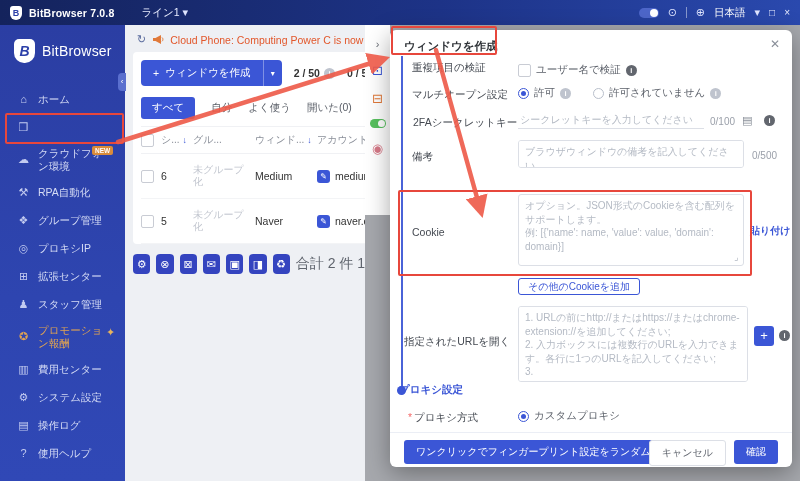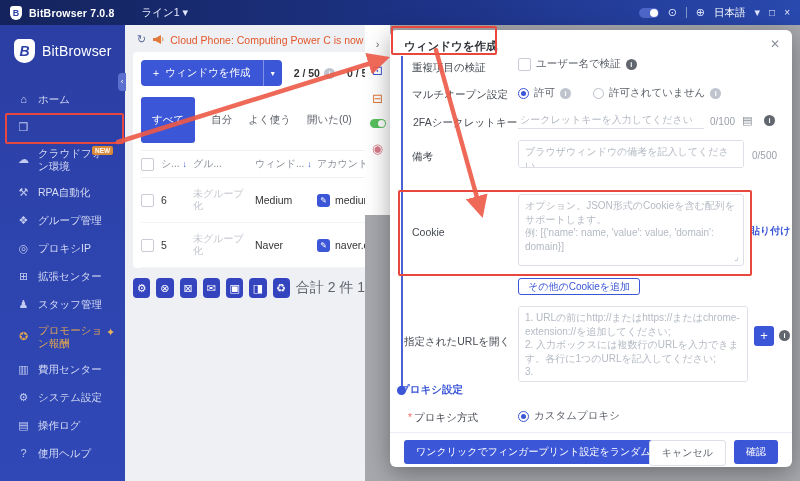--- a/index.html
+++ b/index.html
@@ -50,21 +50,21 @@
   .toolbar-row{display:flex;align-items:center;gap:12px;}
   .split-btn{display:flex;align-items:stretch;background:#3b56d6;border-radius:4px;color:#fff;overflow:hidden;}
   .split-main{display:flex;align-items:center;gap:6px;padding:6px 12px;font-size:10.5px;}
   .split-caret{display:flex;align-items:center;padding:0 7px;border-left:1px solid rgba(255,255,255,.35);font-size:8px;}
   .quota{display:flex;align-items:center;gap:4px;font-size:10.5px;color:#333;font-weight:bold;}
   .info{display:inline-block;width:11px;height:11px;border-radius:50%;background:#bfc4ce;color:#fff;
     font-size:7.5px;line-height:11px;text-align:center;font-weight:bold;flex:0 0 11px;}
   .info.dark{background:#62666e;}
   .mini-frag{width:26px;height:24px;background:#3b56d6;border-radius:4px;margin-left:2px;}
   .tabs-row{display:flex;align-items:center;gap:16px;margin-top:11px;padding-bottom:7px;font-size:10.5px;color:#5a5f68;}
-  .tab.active{background:#3b56d6;color:#fff;padding:16px 11px;border-radius:3px;}
+  .tab.active{background:#3b56d6;color:#fff;padding:4px 11px;border-radius:3px;}
 
   .thead{display:grid;grid-template-columns:20px 32px 62px 62px 1fr;align-items:center;
     border-top:1px solid #f0f1f4;border-bottom:1px solid #f0f1f4;height:26px;
     font-size:10px;color:#8a8f99;}
   .trow{display:grid;grid-template-columns:20px 32px 62px 62px 1fr;align-items:center;height:44px;
     border-bottom:1px solid #f3f4f6;font-size:10.5px;color:#333;}
   .checkbox{width:11px;height:11px;border:1px solid #c9ccd4;border-radius:2px;background:#fff;}
   .hcell{display:flex;align-items:center;gap:3px;}
   .sort{color:#3b56d6;font-size:9px;}
   .group-cell{color:#c2c6cf;font-size:10px;line-height:1.25;width:54px;}
@@ -316,21 +316,21 @@
     <span class="qs-toggle"></span>
     <span class="qs-pink">◉</span>
   </div>
 
   <div class="modal">
     <span class="abs m-title">ウィンドウを作成</span>
     <span class="abs m-close">✕</span>
     <span class="abs timeline"></span>
 
     <span class="abs m-label" style="left:22px;top:31px;">重複項目の検証</span>
-    <span class="abs ctl" style="left:128px;top:27px;">
+    <span class="abs ctl" style="left:128px;top:33px;">
       <span class="checkbox"></span>
       <span>ユーザー名で検証</span>
       <span class="info dark">i</span>
     </span>
 
     <span class="abs m-label" style="left:22px;top:58px;">マルチオープン設定</span>
     <span class="abs ctl" style="left:128px;top:56px;">
       <span class="radio on"></span>
       <span>許可</span>
       <span class="info">i</span>

